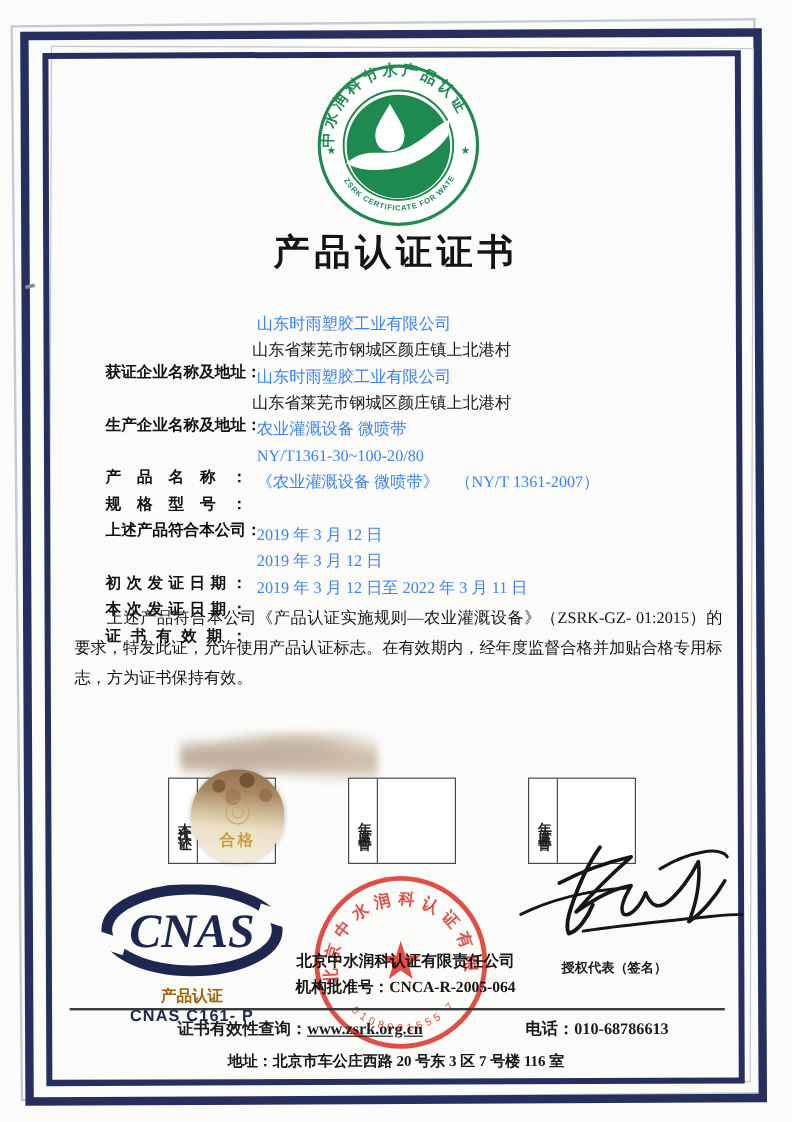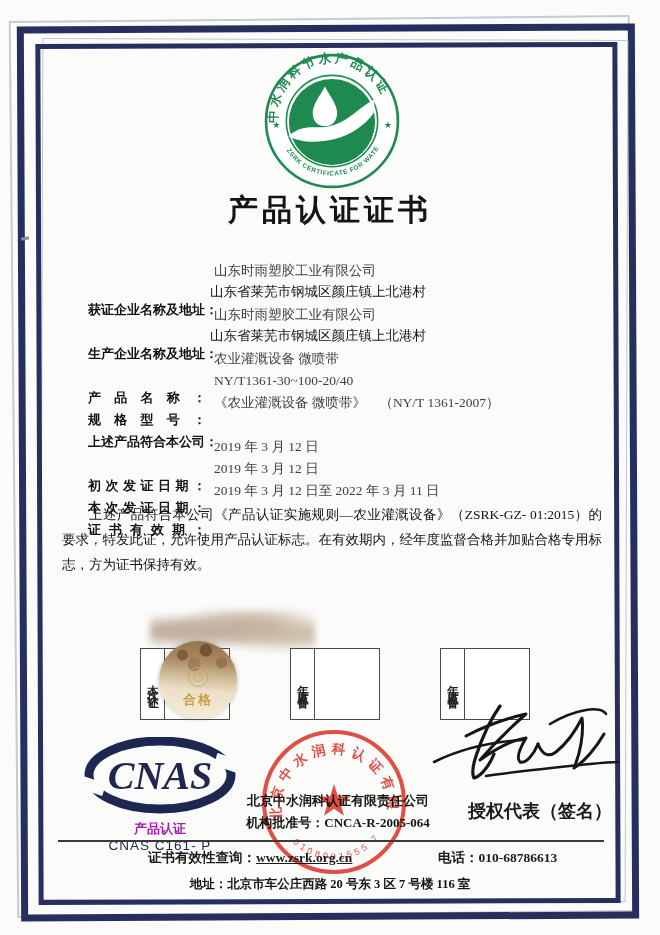--- a/index.html
+++ b/index.html
@@ -21,21 +21,21 @@
   
   .logo{position:absolute;left:261px;top:50px;width:142px;height:142px;}
   .title{position:absolute;left:0;top:190px;width:100%;text-align:center;
          font-size:30px;font-weight:bold;letter-spacing:4px;color:#141414;}
   .certno{position:absolute;top:234px;right:34px;font-size:13.5px;font-weight:bold;letter-spacing:.5px;}
 
   
   .frow{position:absolute;left:88px;width:520px;white-space:nowrap;}
   .flabel{display:inline-block;width:118px;font-weight:bold;font-size:13px;
           text-align:justify;text-align-last:justify;vertical-align:top;color:#111;margin-top:40px;}
-  .fvalue{font-size:13.5px;margin-left:4px;color:#404040;}
+  .fvalue{font-size:13.5px;margin-left:4px;color:#3b82f6;}
   .frow2{position:absolute;left:210px;font-size:13.5px;white-space:nowrap;color:#161616;}
 
   
   .statement{position:absolute;left:62px;top:502px;width:540px;
              font-size:13.5px;line-height:25px;text-indent:2em;text-align:justify;color:#141414;}
 
   
   .stampbox{position:absolute;top:648px;width:88px;height:70px;border:1.5px solid #4a4a4a;background:#fff;}
   .stampbox .strip{position:absolute;left:0;top:0;width:23px;height:100%;border-right:1.5px solid #4a4a4a;
                    display:flex;align-items:center;justify-content:center;}
@@ -57,29 +57,29 @@
                font-size:13px;font-weight:bold;color:#c79d45;letter-spacing:2px;
                text-shadow:0 0 1px rgba(255,240,200,.8);}
   .smudge{position:absolute;left:150px;top:610px;width:165px;height:42px;filter:blur(3px);opacity:.5;
     background:
       radial-gradient(ellipse at 25% 50%, #8a6848 0 22%, transparent 60%),
       radial-gradient(ellipse at 60% 35%, #9c7a55 0 18%, transparent 55%),
       radial-gradient(ellipse at 85% 60%, #a58a64 0 14%, transparent 50%);}
 
   
   .cnas{position:absolute;left:83px;top:737px;width:154px;text-align:center;}
-  .cnas .l1{font-size:13px;font-weight:bold;color:#a21caf;margin-top:1px;}
-  .cnas .l2{font-size:13.5px;font-weight:normal;color:#1d2750;letter-spacing:1px;
+  .cnas .l1{font-size:13px;font-weight:bold;color:#a16207;margin-top:1px;}
+  .cnas .l2{font-size:13.5px;font-weight:bold;color:#1d2750;letter-spacing:1px;
             font-family:"Liberation Sans","DejaVu Sans",sans-serif;}
   .issuer{position:absolute;left:226px;top:790px;width:224px;text-align:center;
           font-size:13px;font-weight:bold;line-height:22px;color:#151515;}
   .redseal{position:absolute;left:258px;top:726px;width:152px;height:152px;
            opacity:.88;mix-blend-mode:multiply;}
   .sig{position:absolute;left:430px;top:698px;width:200px;height:100px;}
-  .siglabel{position:absolute;left:468px;top:799px;font-size:18px;font-weight:bold;color:#1a1a1a;}
+  .siglabel{position:absolute;left:468px;top:799px;font-size:11px;font-weight:bold;color:#1a1a1a;}
 
   
   .footrule{position:absolute;left:58px;top:840px;width:546px;border-top:2px solid #3a3a3a;}
   .query{position:absolute;left:148px;top:849px;font-size:13.5px;font-weight:bold;white-space:nowrap;}
   .query .url{text-decoration:underline;font-family:"Liberation Serif",serif;}
   .tel{position:absolute;left:438px;top:849px;font-size:13.5px;font-weight:bold;white-space:nowrap;}
   .addr{position:absolute;left:0;top:876px;width:100%;text-align:center;
         font-size:12.5px;font-weight:bold;color:#141414;}
   .edge-dash{position:absolute;left:21px;top:237px;width:8px;height:2.5px;background:#8d8d8d;transform:rotate(-12deg);}
 </style>
@@ -131,21 +131,21 @@
       <span class="fvalue">山东时雨塑胶工业有限公司</span>
     </div>
     <div class="frow2" style="top:327px">山东省莱芜市钢城区颜庄镇上北港村</div>
 
     <div class="frow" style="top:349px">
       <span class="flabel">产品名称：</span>
       <span class="fvalue">农业灌溉设备 微喷带</span>
     </div>
     <div class="frow" style="top:371px">
       <span class="flabel">规格型号：</span>
-      <span class="fvalue">NY/T1361-30~100-20/40</span>
+      <span class="fvalue">NY/T1361-30~100-20/80</span>
     </div>
     <div class="frow" style="top:393px">
       <span class="flabel">上述产品符合本公司：</span>
       <span class="fvalue">《农业灌溉设备 微喷带》　（NY/T 1361-2007）</span>
     </div>
     <div class="frow" style="top:437px">
       <span class="flabel">初次发证日期：</span>
       <span class="fvalue">2019 年 3 月 12 日</span>
     </div>
     <div class="frow" style="top:459px">

